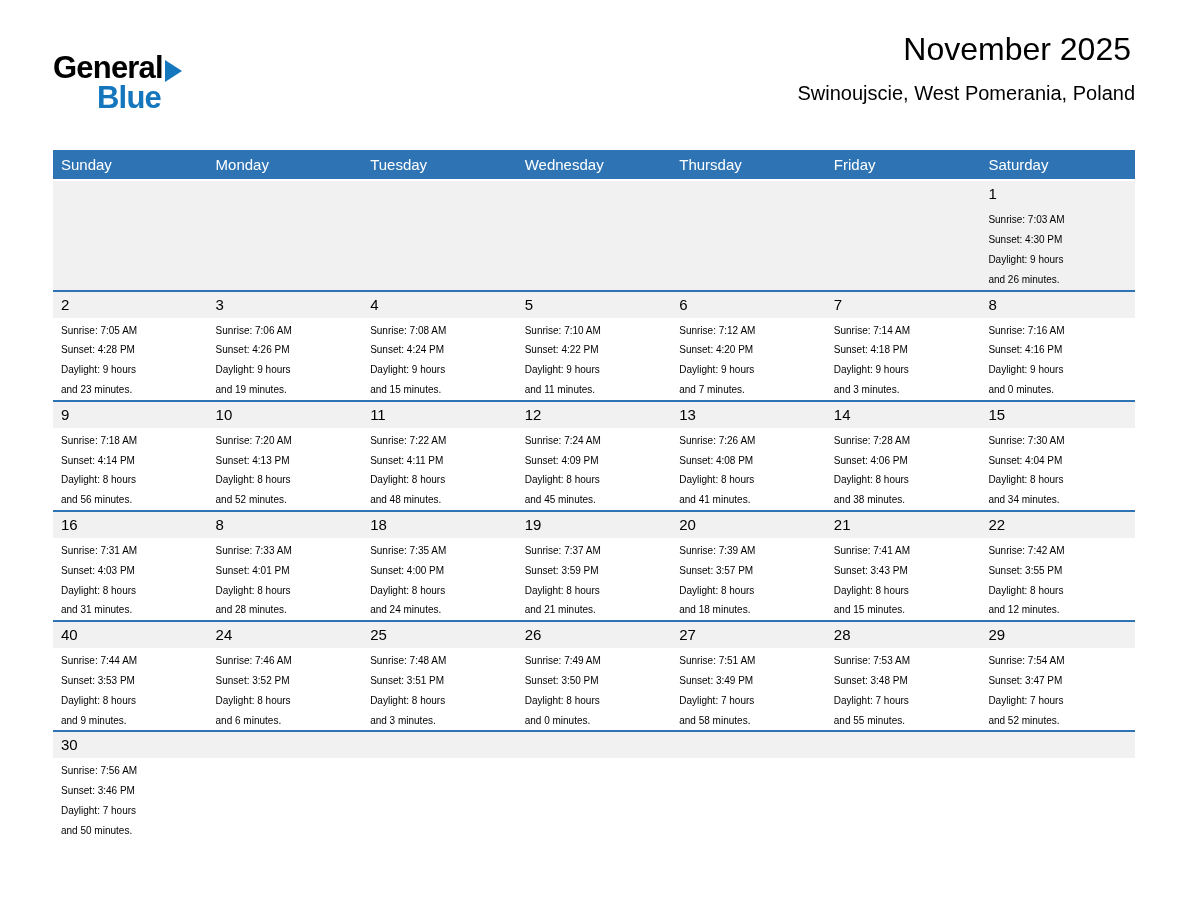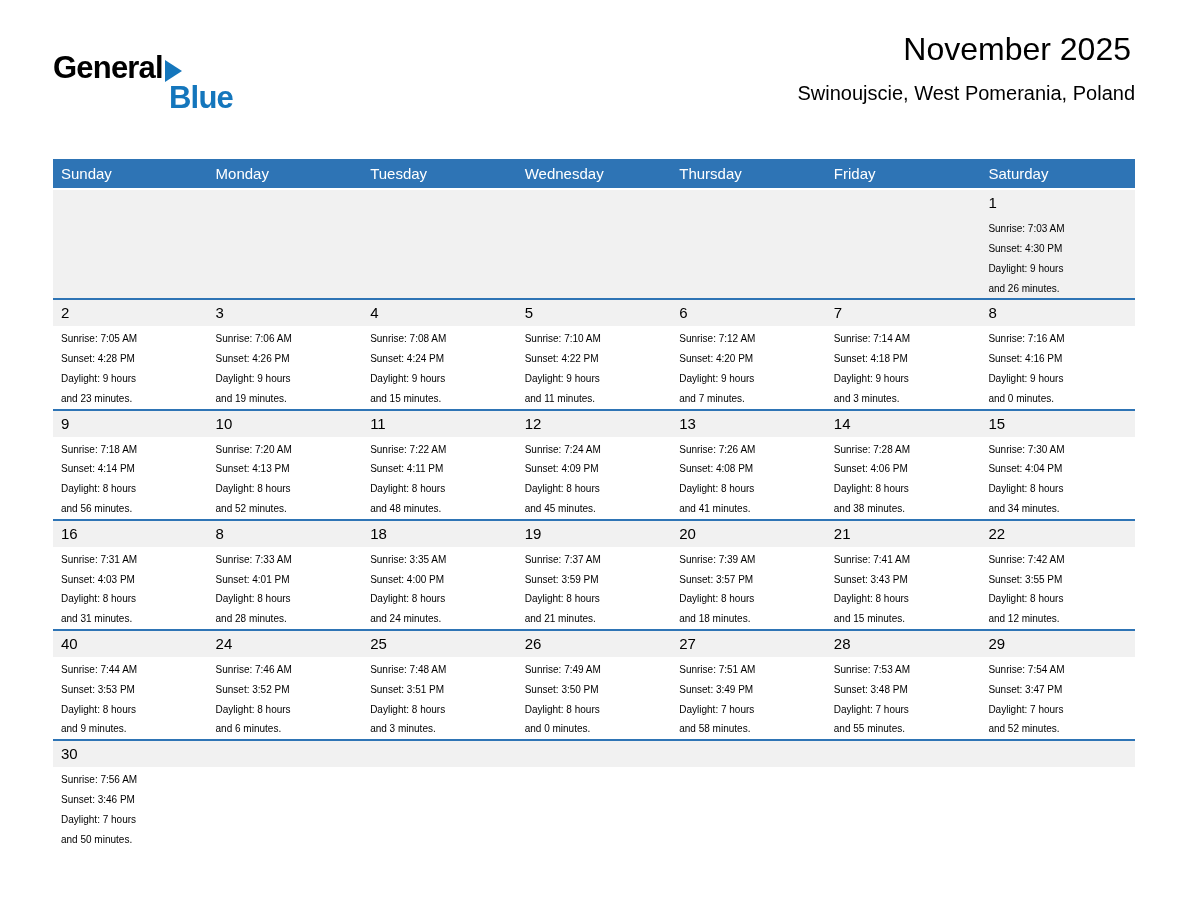--- a/index.html
+++ b/index.html
@@ -16,24 +16,24 @@
   }
   .page{padding:0 53px;}
   .top-bar{display:flex;justify-content:space-between;align-items:flex-start;padding-top:28px;}
   .logo{padding-top:24px;}
   .logo-row{display:flex;align-items:flex-end;}
   .logo-general{font-size:31px;font-weight:700;letter-spacing:-0.8px;line-height:1;color:#000;}
   .logo-triangle{width:0;height:0;border-left:17px solid var(--logo-blue);
     border-top:11px solid transparent;border-bottom:11px solid transparent;
     margin-left:2px;margin-bottom:1px;}
   .logo-blue-text{font-size:31px;font-weight:700;letter-spacing:-0.8px;line-height:0.95;
-    color:var(--logo-blue);margin-left:116px;}
+    color:var(--logo-blue);margin-left:44px;}
   .titles{text-align:right;}
   .page-title{font-size:32px;font-weight:400;margin:4px;line-height:1.1;}
-  .page-subtitle{font-size:20px;font-weight:400;margin:15px 0 17px 0;line-height:1.1;}
+  .page-subtitle{font-size:20px;font-weight:400;margin:15px 0 8px 0;line-height:1.1;}
 
   table.calendar{width:100%;border-collapse:collapse;table-layout:fixed;margin-top:38px;}
   thead th{
     background:var(--accent);color:#fff;text-align:left;font-weight:400;
     font-size:15px;height:30px;padding:0 0 0 8px;
   }
   tbody tr{border-top:2px solid var(--accent);}
   tbody tr:first-child{border-top:2px solid #ffffff;}
   tbody td{vertical-align:top;padding:0;height:107px;}
   tr.shaded td{background:var(--shade);}
@@ -250,21 +250,21 @@
             <div class="day-details">
               <div>Sunrise: 7:33 AM</div>
               <div>Sunset: 4:01 PM</div>
               <div>Daylight: 8 hours</div>
               <div>and 28 minutes.</div>
             </div>
           </td>
           <td>
             <div class="day-num">18</div>
             <div class="day-details">
-              <div>Sunrise: 3:35 AM</div>
+              <div>Sunrise: 7:35 AM</div>
               <div>Sunset: 4:00 PM</div>
               <div>Daylight: 8 hours</div>
               <div>and 24 minutes.</div>
             </div>
           </td>
           <td>
             <div class="day-num">19</div>
             <div class="day-details">
               <div>Sunrise: 7:37 AM</div>
               <div>Sunset: 3:59 PM</div>

